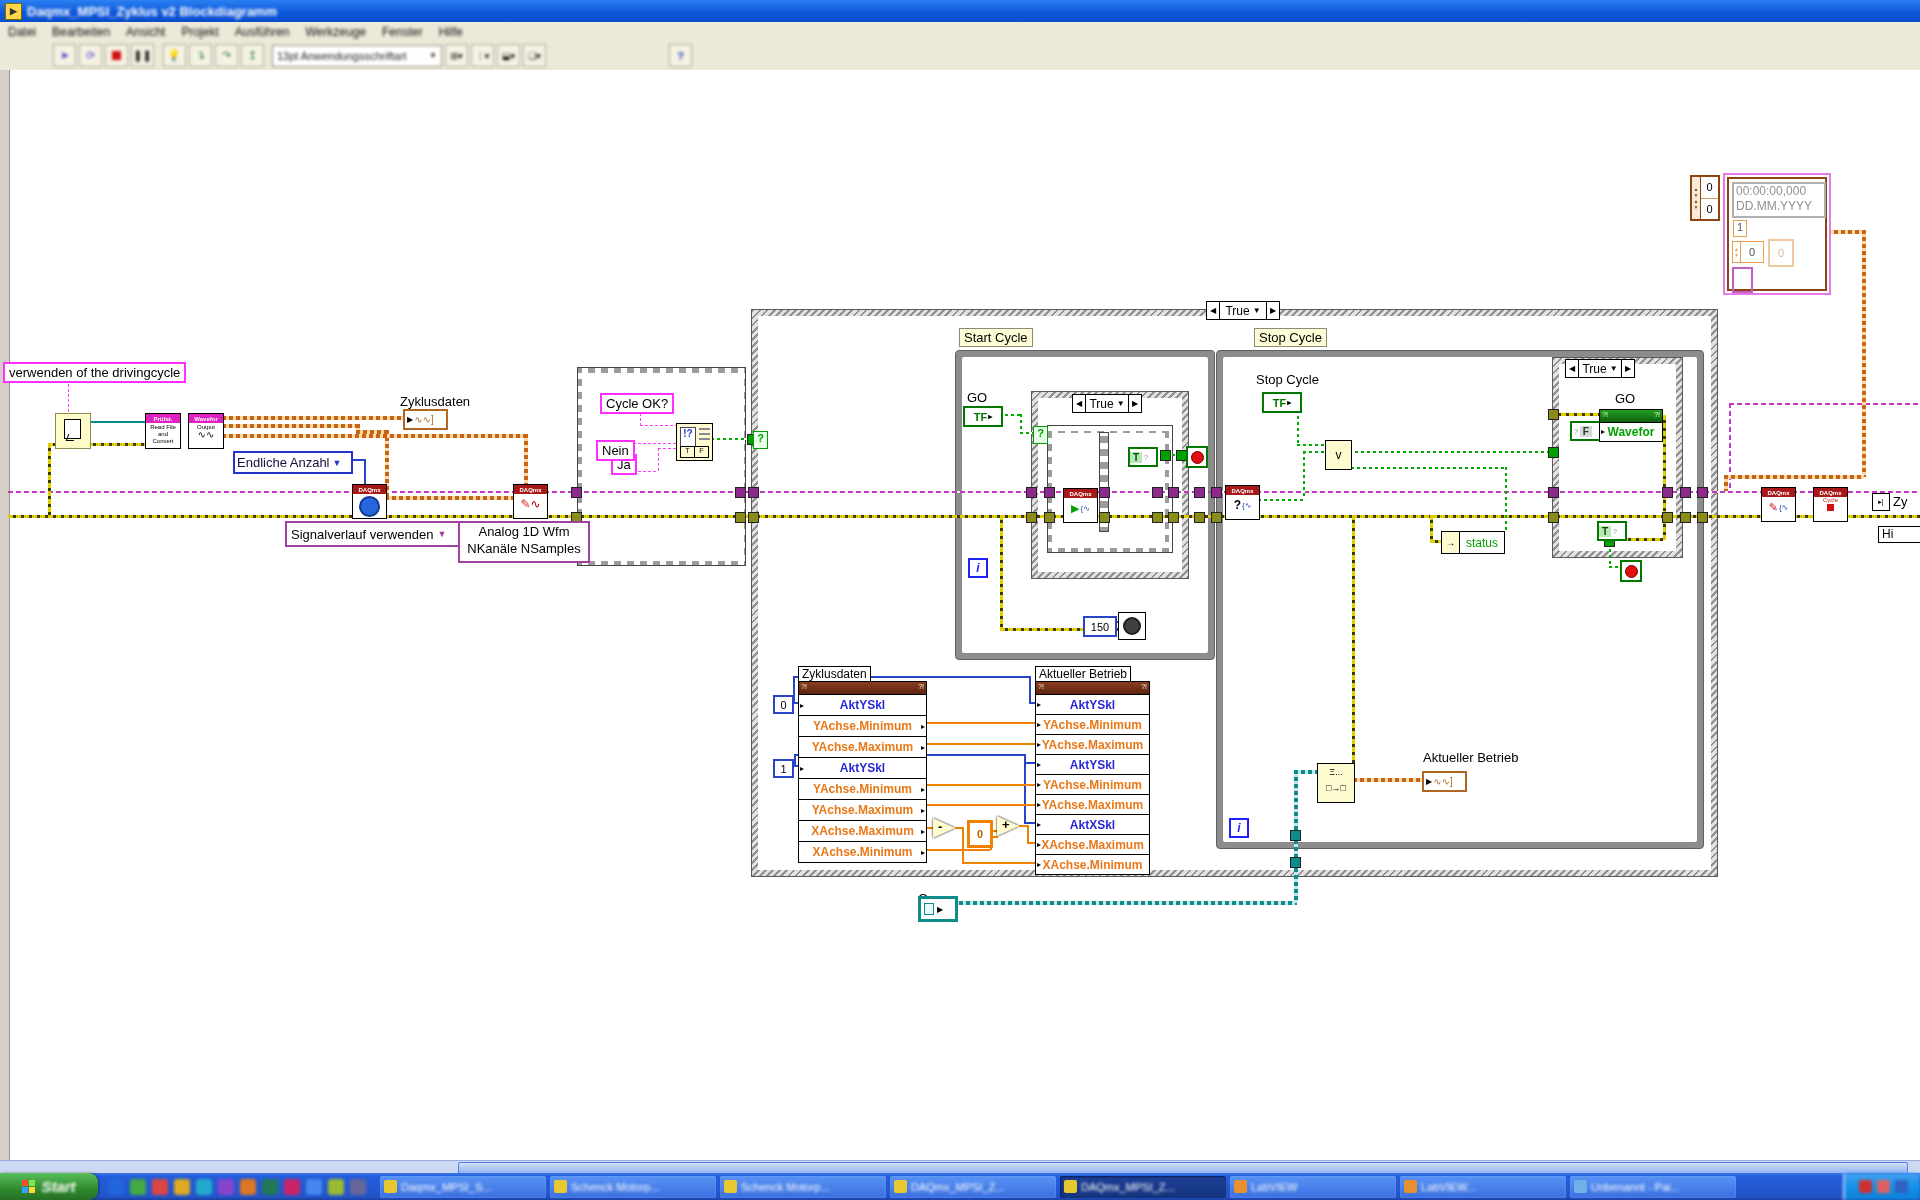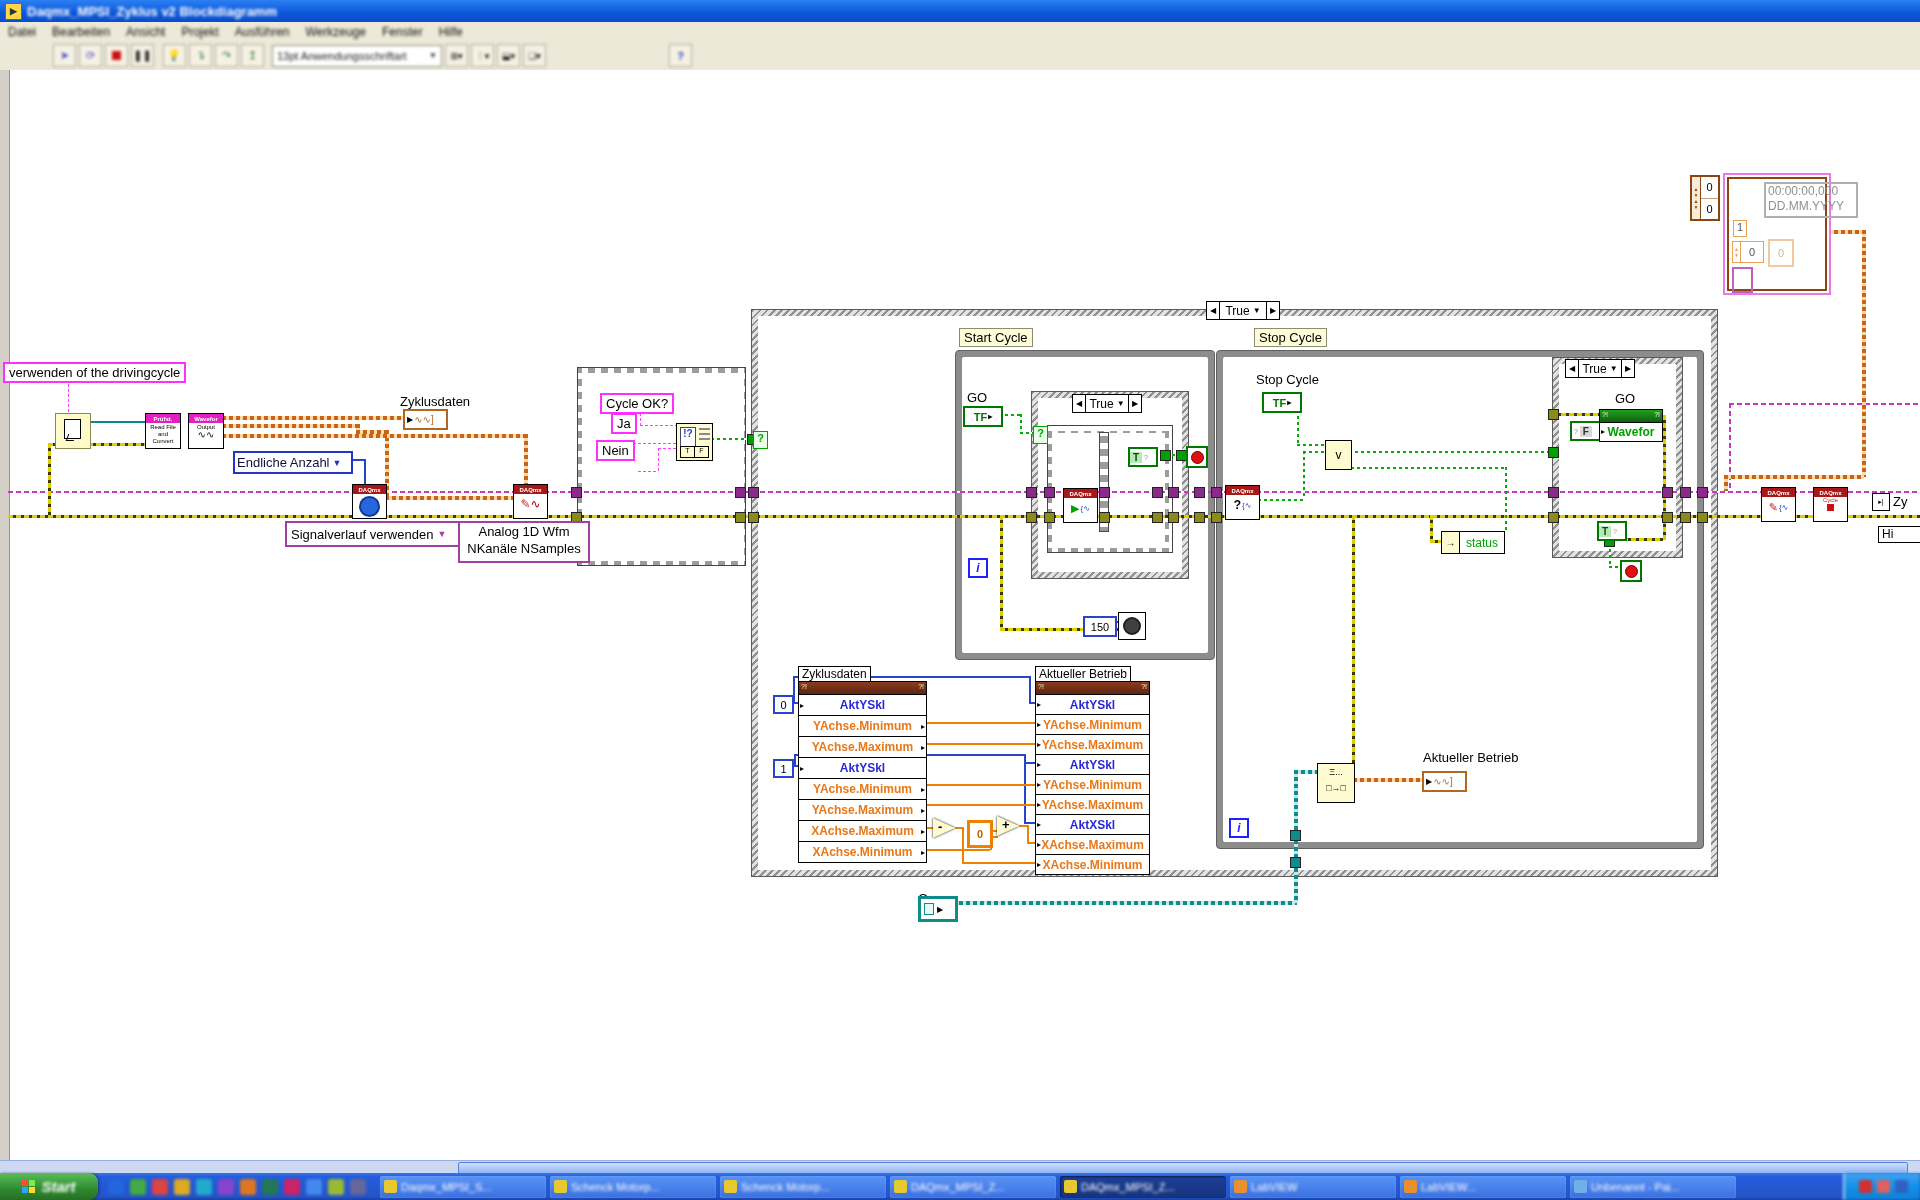--- a/index.html
+++ b/index.html
@@ -413,21 +413,21 @@
     <div class="vi" style="left:513px;top:414px;">
       <div class="vihead red">DAQmx</div>
       <div style="text-align:center;font-size:12px;color:#d02020;line-height:20px;">✎<span style="color:#a00;">∿</span></div>
     </div>
     <div class="abs" style="left:458px;top:451px;width:128px;height:38px;background:#fff;border:2px solid #a040a0;z-index:40;font-size:13px;text-align:center;line-height:17px;">
       <div>Analog 1D Wfm</div>
         <div>NKanäle NSamples</div>
     </div>
 
     <div class="pinklbl" style="left:600px;top:323px;">Cycle OK?</div>
-    <div class="pinklbl" style="left:611px;top:343px;">Ja</div>
+    <div class="pinklbl" style="left:611px;top:384px;">Ja</div>
     <div class="pinklbl" style="left:596px;top:370px;">Nein</div>
     <div class="abs" style="left:676px;top:353px;width:35px;height:36px;background:#fffbd0;border:1px solid #000;z-index:40;">
       <div style="position:absolute;left:3px;top:3px;width:14px;height:18px;background:#fff;border:1px solid #446;color:#2040c0;font-size:10px;font-weight:bold;text-align:center;">!?</div>
       <div style="position:absolute;right:2px;top:4px;width:11px;height:2px;background:#889;"></div>
       <div style="position:absolute;right:2px;top:9px;width:11px;height:2px;background:#889;"></div>
       <div style="position:absolute;right:2px;top:14px;width:11px;height:2px;background:#889;"></div>
       <div style="position:absolute;left:3px;bottom:2px;width:13px;height:10px;border:1px solid #000;font-size:7px;text-align:center;">T</div>
       <div style="position:absolute;right:3px;bottom:2px;width:13px;height:10px;border:1px solid #000;font-size:7px;text-align:center;">F</div>
     </div>
     <div class="abs" style="left:753px;top:361px;width:13px;height:16px;background:#e8ffe8;border:1px solid #00a000;color:#00a000;font-weight:bold;font-size:11px;text-align:center;z-index:40;">?</div>
@@ -619,21 +619,21 @@
           <span>▲</span>
           <span>▼</span>
         </div>
       <div style="flex:1;display:flex;flex-direction:column;">
         <div style="flex:1;display:flex;align-items:center;justify-content:center;font-size:11px;border-bottom:1px solid #c8a070;">0</div>
         <div style="flex:1;display:flex;align-items:center;justify-content:center;font-size:11px;">0</div>
       </div>
     </div>
     <div class="abs" style="left:1723px;top:103px;width:104px;height:118px;border:2px solid #e879e8;z-index:40;background:#fff;">
       <div style="position:absolute;inset:2px;border:2px solid #8b4513;background:#fff;">
-        <div style="position:absolute;left:3px;top:3px;width:88px;height:32px;border:2px solid #b0b0b0;color:#909090;font-size:12px;line-height:15px;padding-left:2px;margin-left:32px;">
+        <div style="position:absolute;left:3px;top:3px;width:88px;height:32px;border:2px solid #b0b0b0;color:#909090;font-size:12px;line-height:15px;padding-left:2px;">
           <div>00:00:00,000</div>
             <div>DD.MM.YYYY</div>
         </div>
         <div style="position:absolute;left:4px;top:41px;width:12px;height:15px;border:1px solid #e8a050;font-size:11px;color:#555;text-align:center;">1</div>
         <div style="position:absolute;left:3px;top:62px;width:30px;height:20px;border:1px solid #e8a050;display:flex;">
           <span style="width:7px;border-right:1px solid #e8a050;font-size:5px;color:#e8a050;display:flex;flex-direction:column;align-items:center;justify-content:center;">
               <span>▲</span>
               <span>▼</span>
             </span>
           <span style="flex:1;font-size:11px;color:#555;display:flex;align-items:center;justify-content:center;">0</span>

